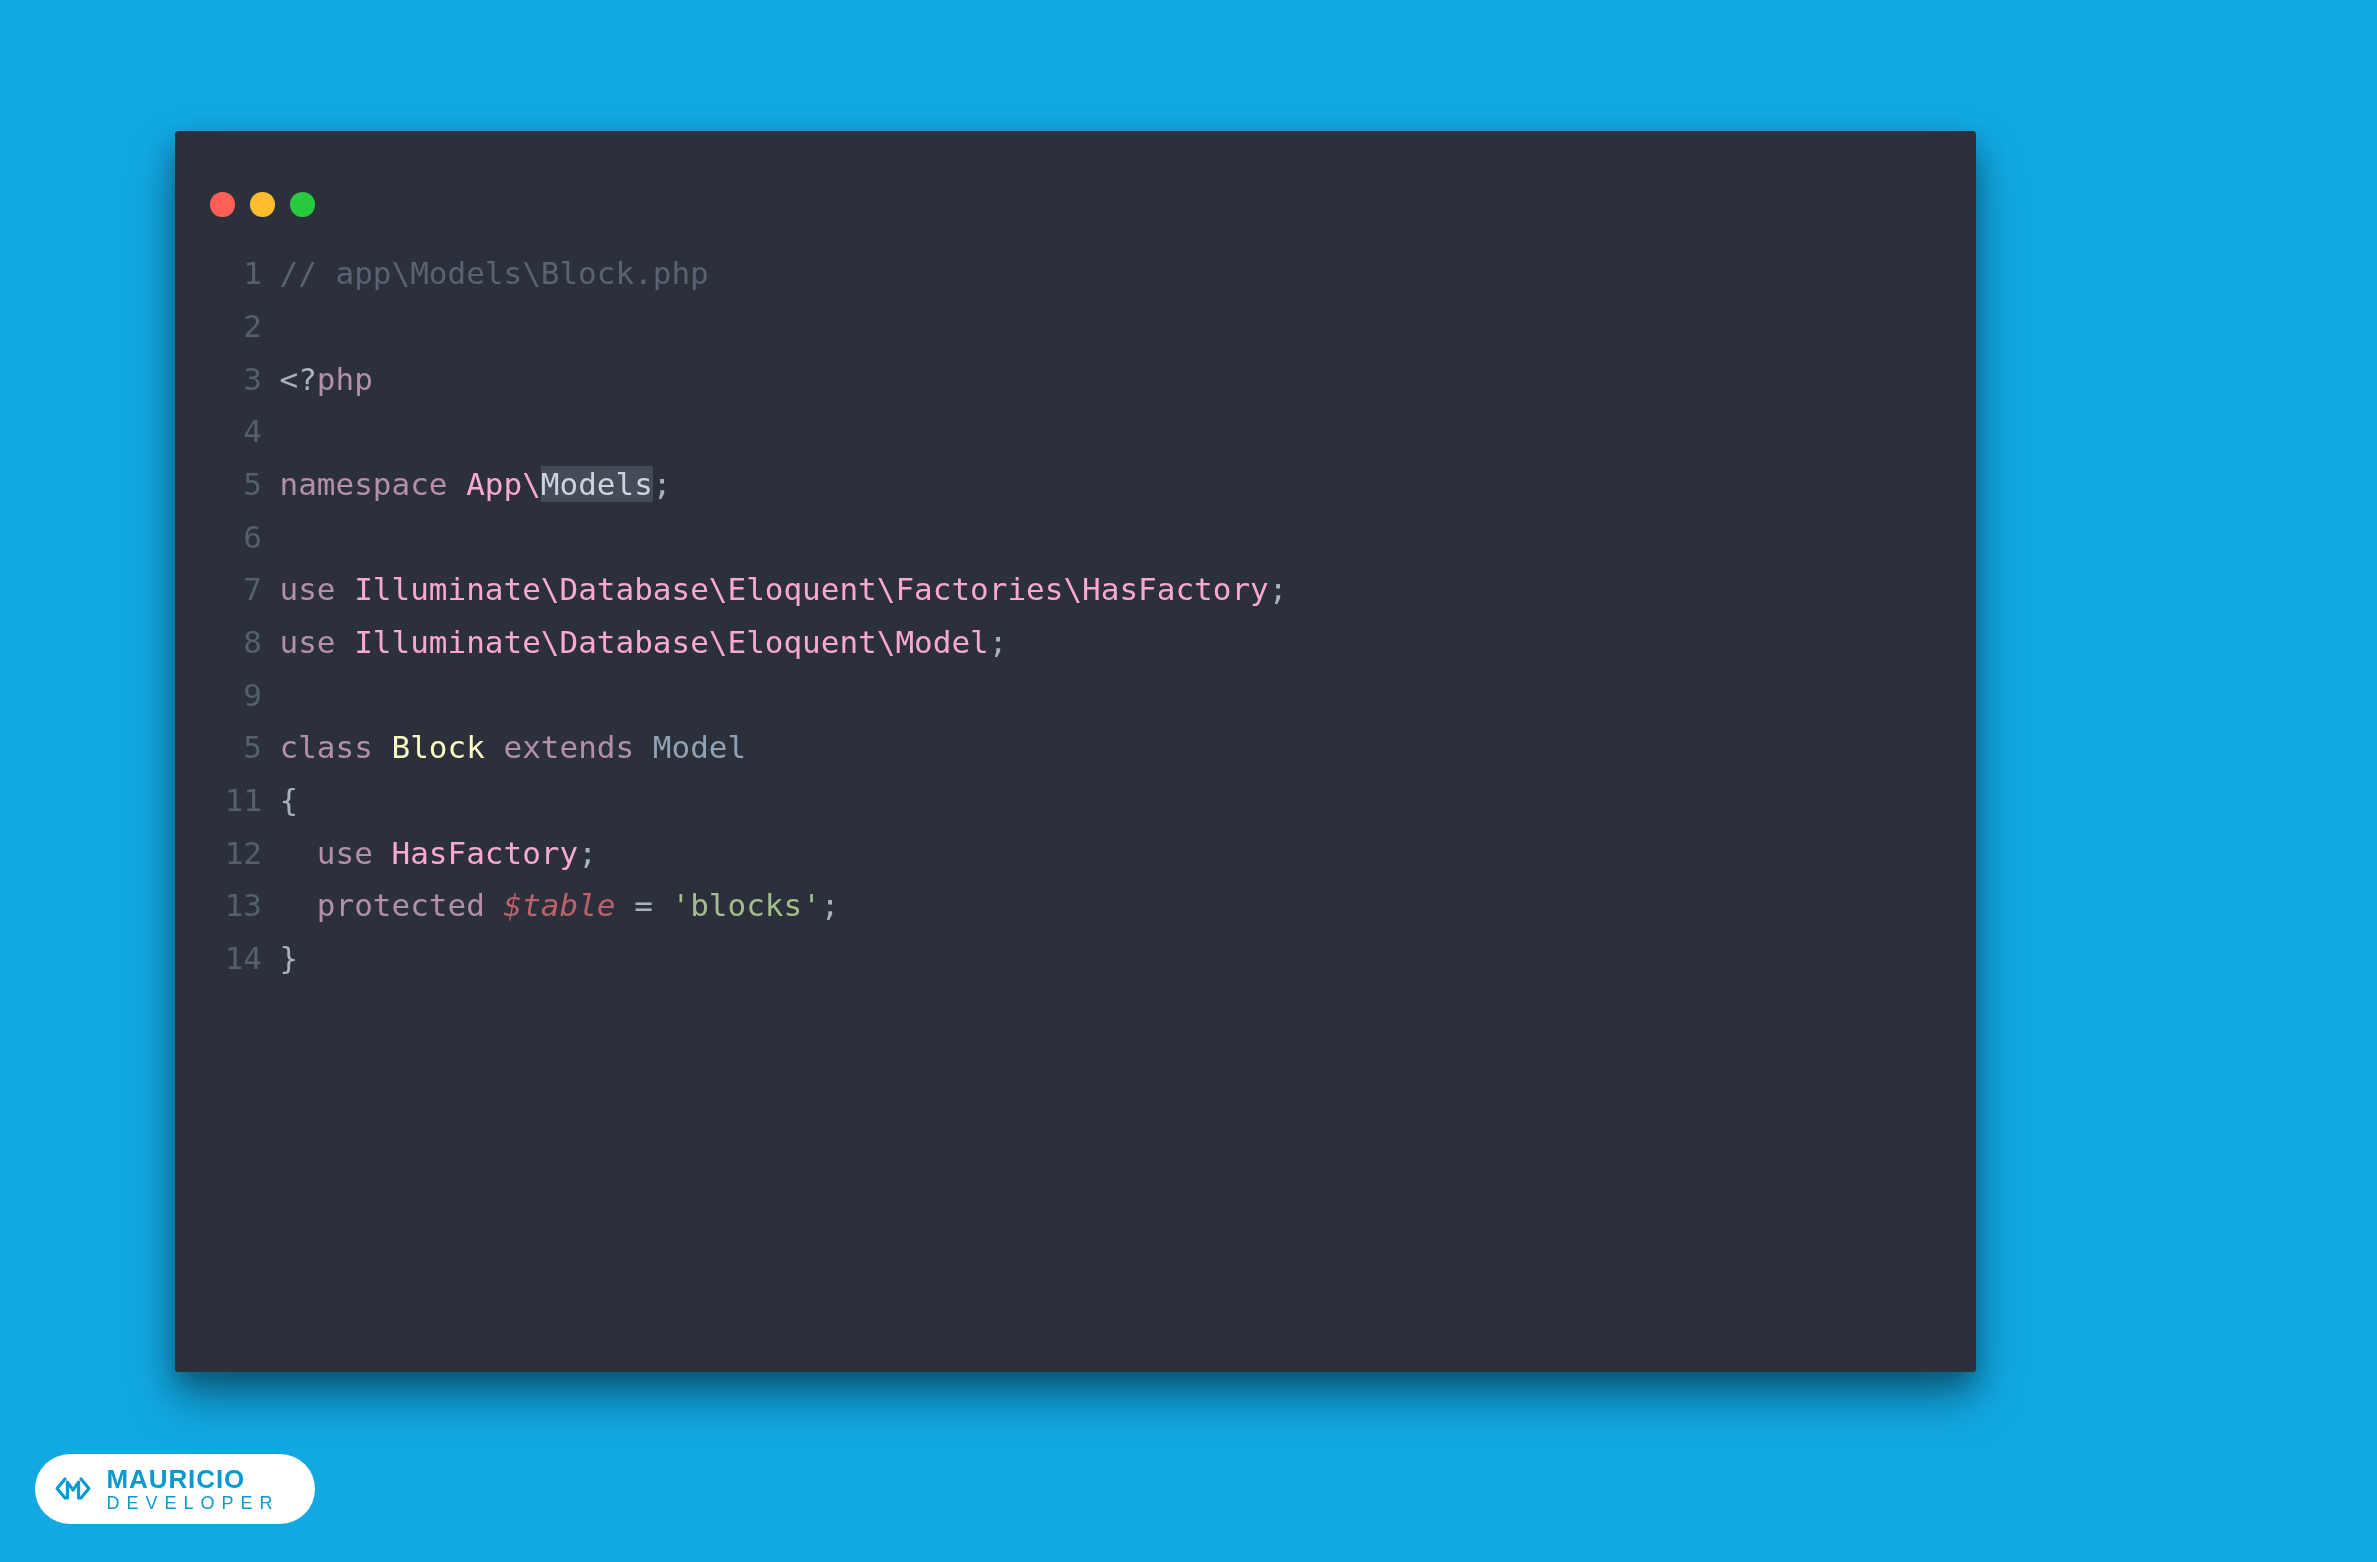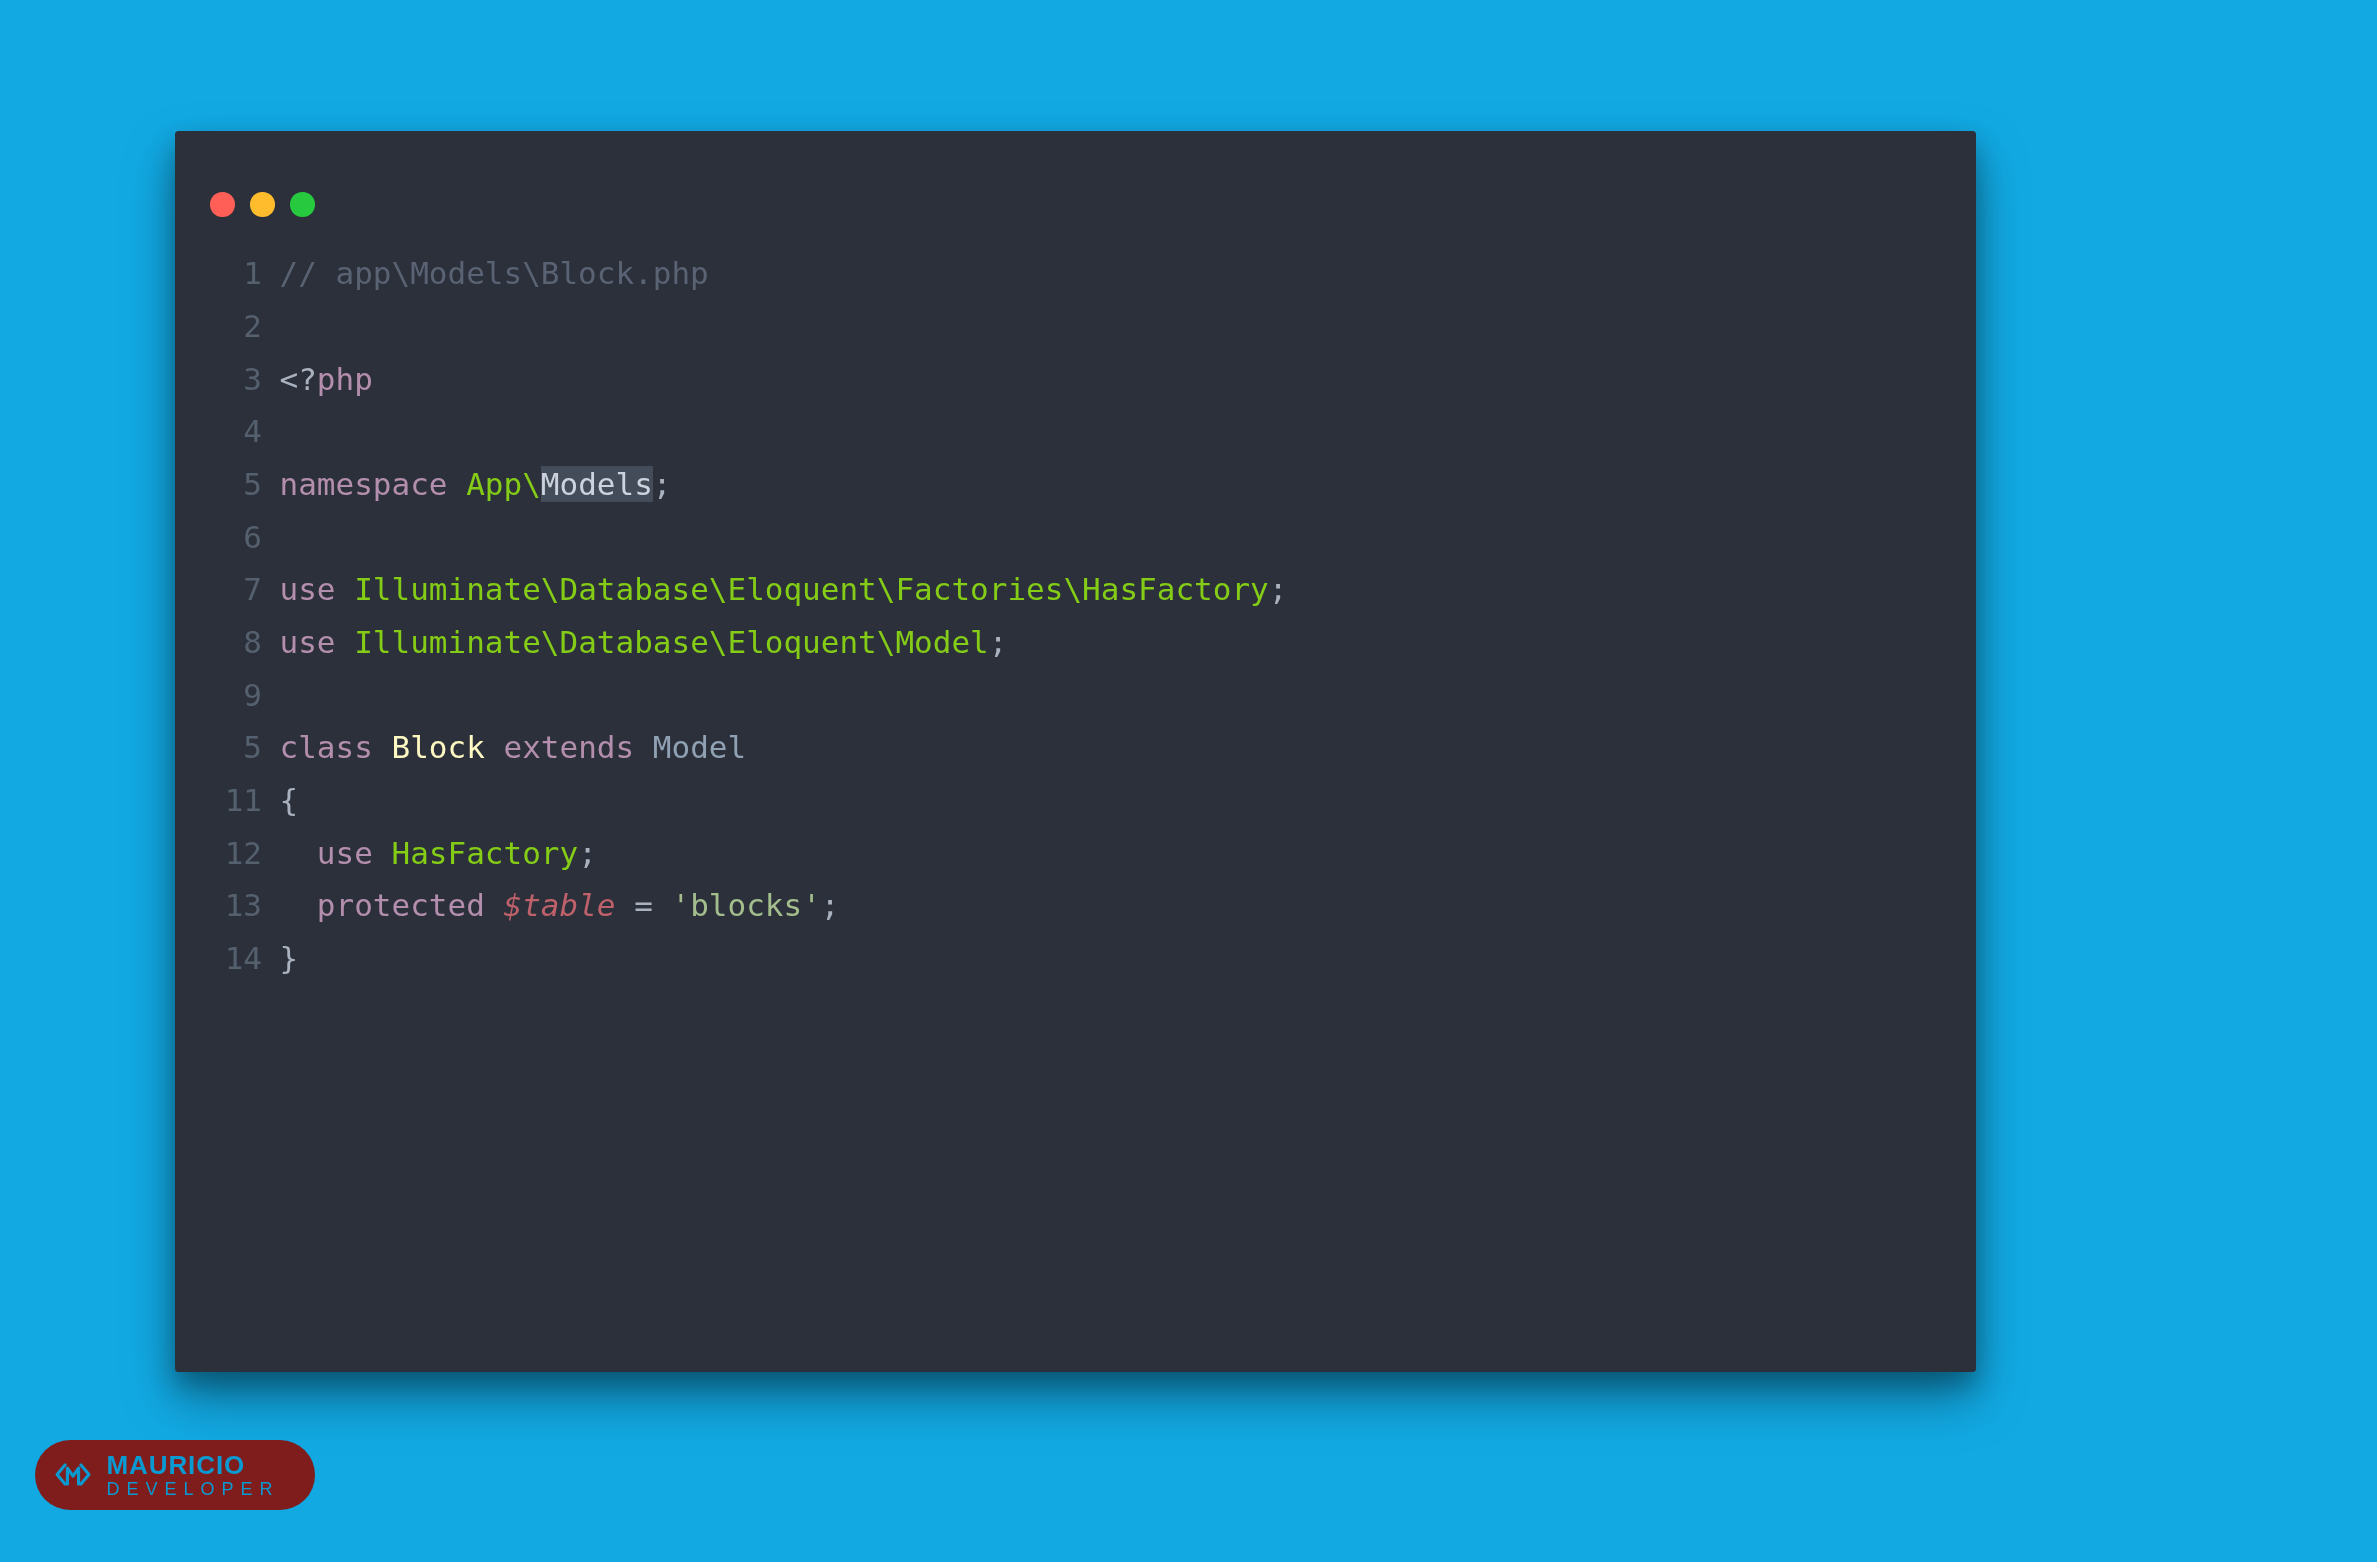--- a/index.html
+++ b/index.html
@@ -45,35 +45,35 @@
     text-align: right;
     width: 52px;
     margin-right: 17.5px;
     user-select: none;
     flex-shrink: 0;
   }
   .content { color: #cdd3de; }
   .tok-comment { color: #5a6373; }
   .tok-punct   { color: #aab2bf; }
   .tok-keyword { color: #b48ead; }
-  .tok-plain   { color: #84cc16; text-align: center; }
+  .tok-plain   { color: #f9a8d4; text-align: center; }
   .tok-class   { color: #fef9c3; }
   .tok-type    { color: #8fa1b3; }
   .tok-var     { color: #bf616a; font-style: italic; }
   .tok-op      { color: #aab2bf; }
   .tok-string  { color: #a3be8c; }
   .tok-highlight { background: rgba(143,161,179,0.25); color:#cdd3de; }
 
   .watermark {
     position: absolute;
     left: 35px;
-    bottom: 53px;
+    bottom: 39px;
     display: inline-flex;
     align-items: center;
-    background: #7f1d1d;
+    background: #ffffff;
     border-radius: 44px;
     padding: 12.2px 35px 12.2px 17.5px;
     gap: 14px;
   }
   .wm-logo { width: 40px; height: 35px; flex-shrink: 0; }
   .wm-text { display: flex; flex-direction: column; line-height: 1; }
   .wm-name {
     font-family: Arial, Helvetica, sans-serif;
     font-weight: 800;
     font-size: 26px;

